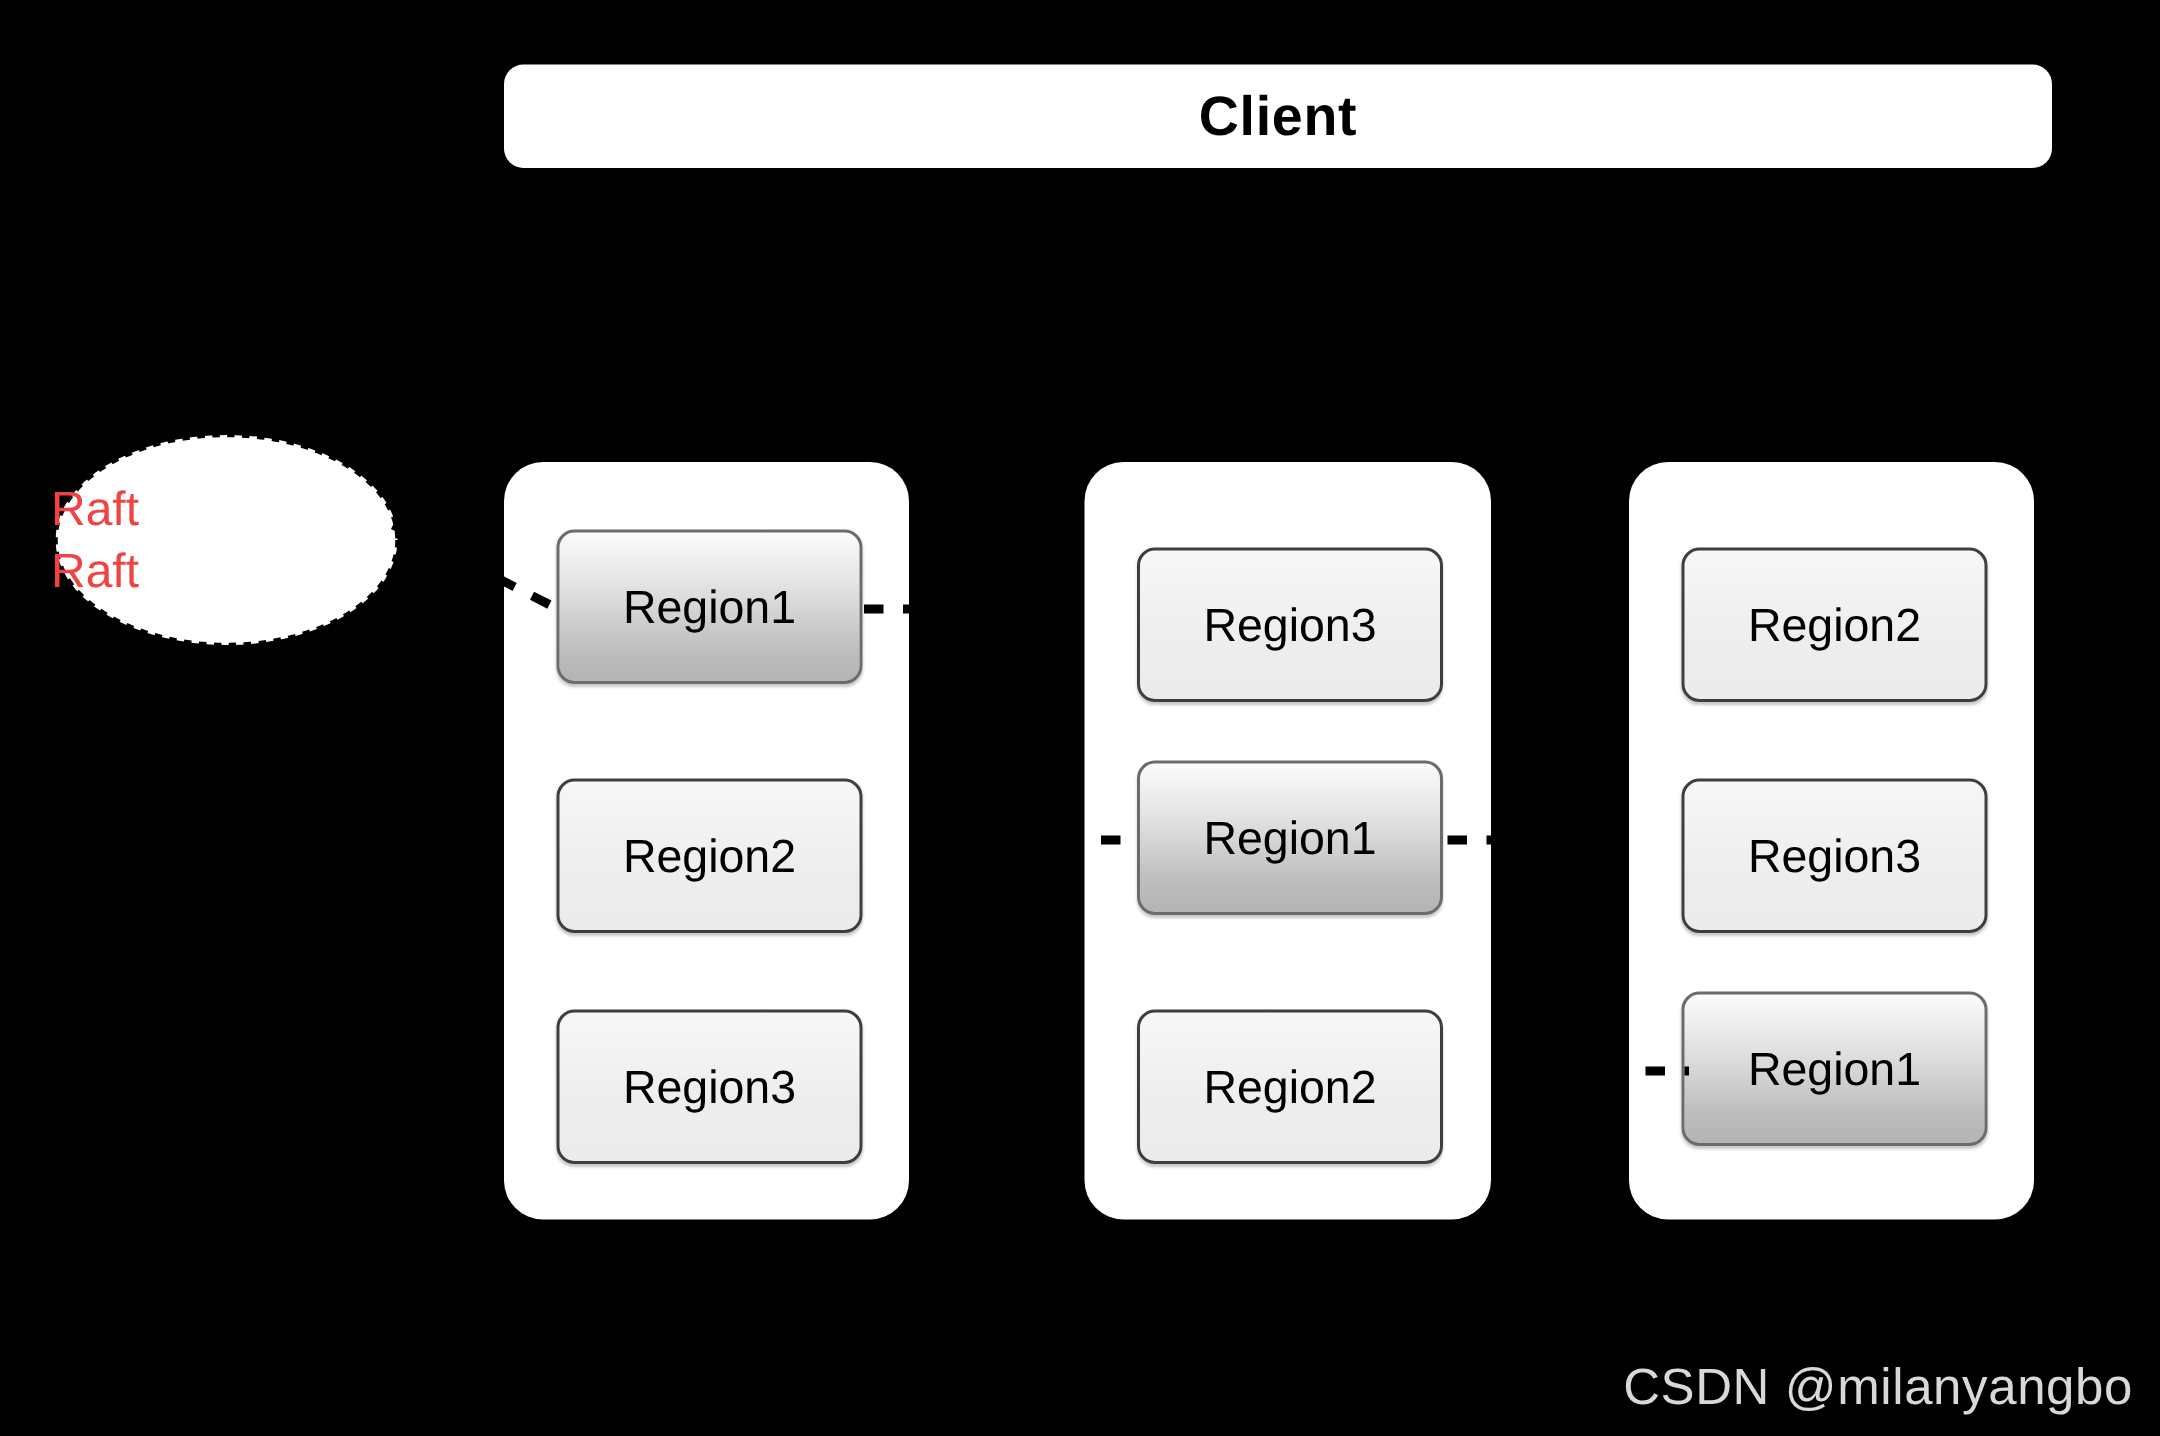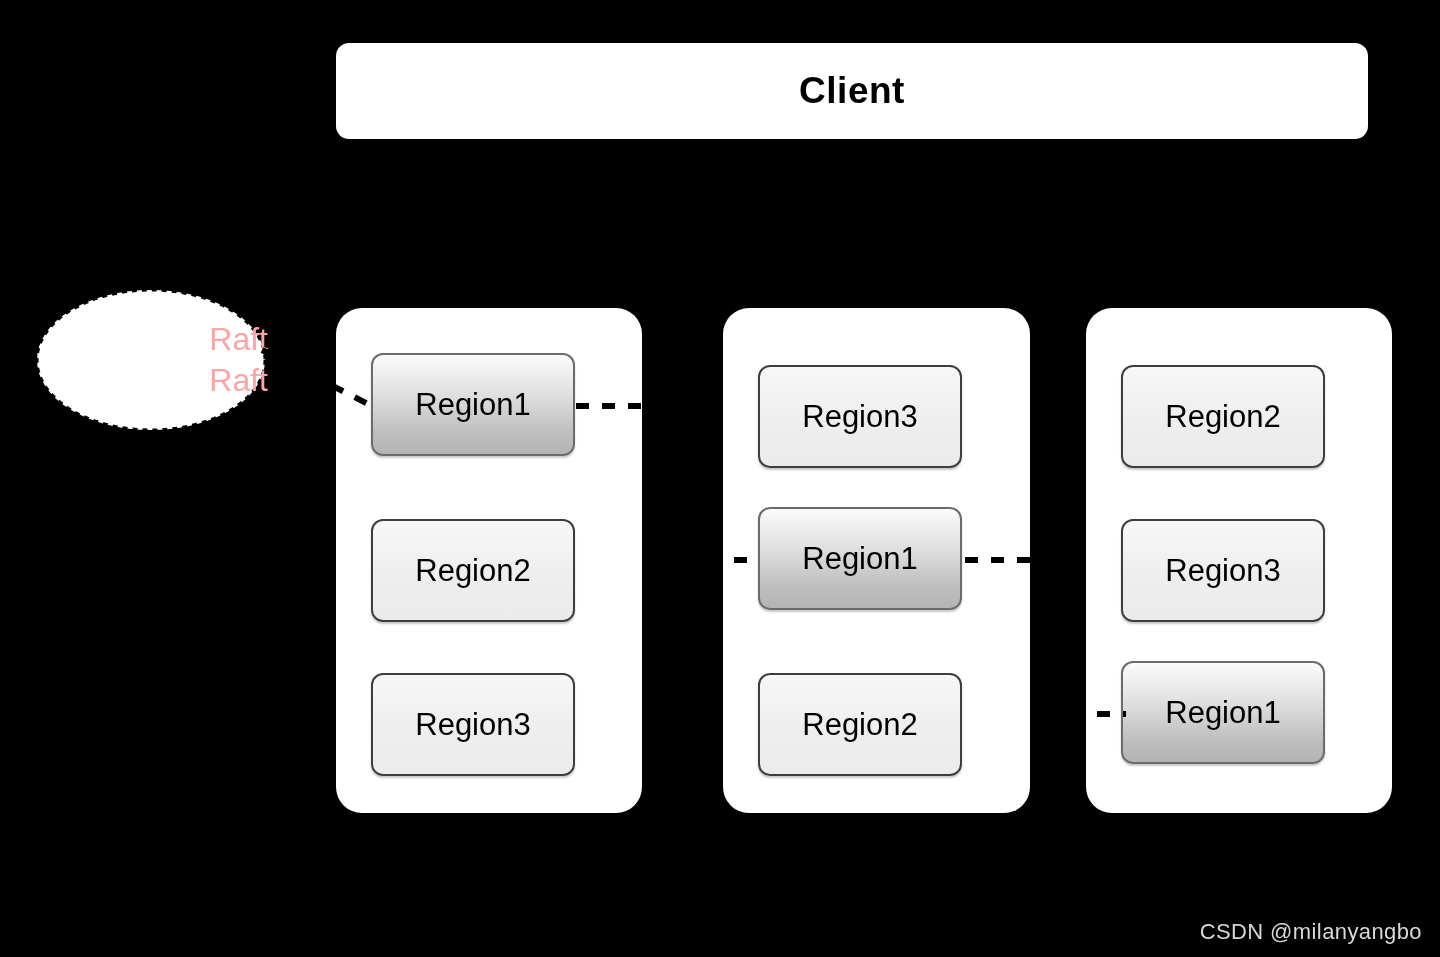--- a/index.html
+++ b/index.html
@@ -16,21 +16,21 @@
     overflow: hidden;
     font-family: "Liberation Sans", sans-serif;
   }
 
   
   .client-box {
     position: absolute;
     left: 336px;
     top: 43px;
     width: 1032px;
-    height: 96px;
+    height: 69px;
     background: #ffffff;
     border-radius: 13px;
     display: flex;
     align-items: center;
     justify-content: center;
   }
   .client-label {
     font-size: 37px;
     font-weight: bold;
     color: #000000;
@@ -51,37 +51,36 @@
     top: 0;
   }
   .raft-label {
     position: absolute;
     left: 0;
     top: 0;
     width: 234px;
     height: 148px;
     display: flex;
     flex-direction: column;
-    align-items: flex-end;
+    align-items: flex-start;
     justify-content: center;
     font-size: 32px;
-    color: #fca5a5;
+    color: #ef4444;
     line-height: 1.28;
     text-align: center;
     pointer-events: none;
   }
 
   
   .store {
     position: absolute;
     top: 308px;
     height: 505px;
     background: #ffffff;
     border-radius: 26px;
-    padding-left: 36px;
   }
   #store-1 { left: 336px; width: 270px; }
   #store-2 { left: 723px; width: 271px; }
   #store-3 { left: 1086px; width: 270px; }
 
   
   .region {
     position: absolute;
     left: 35px;
     width: 200px;
@@ -121,21 +120,21 @@
     width: 1440px;
     height: 957px;
     pointer-events: none;
   }
 
   
   .watermark {
     position: absolute;
     right: 18px;
     bottom: 12px;
-    font-size: 22px;
+    font-size: 34px;
     color: #d8d8d8;
     letter-spacing: 0.4px;
     white-space: nowrap;
   }
 </style>
 </head>
 <body>
 
 <div id="canvas">
 

